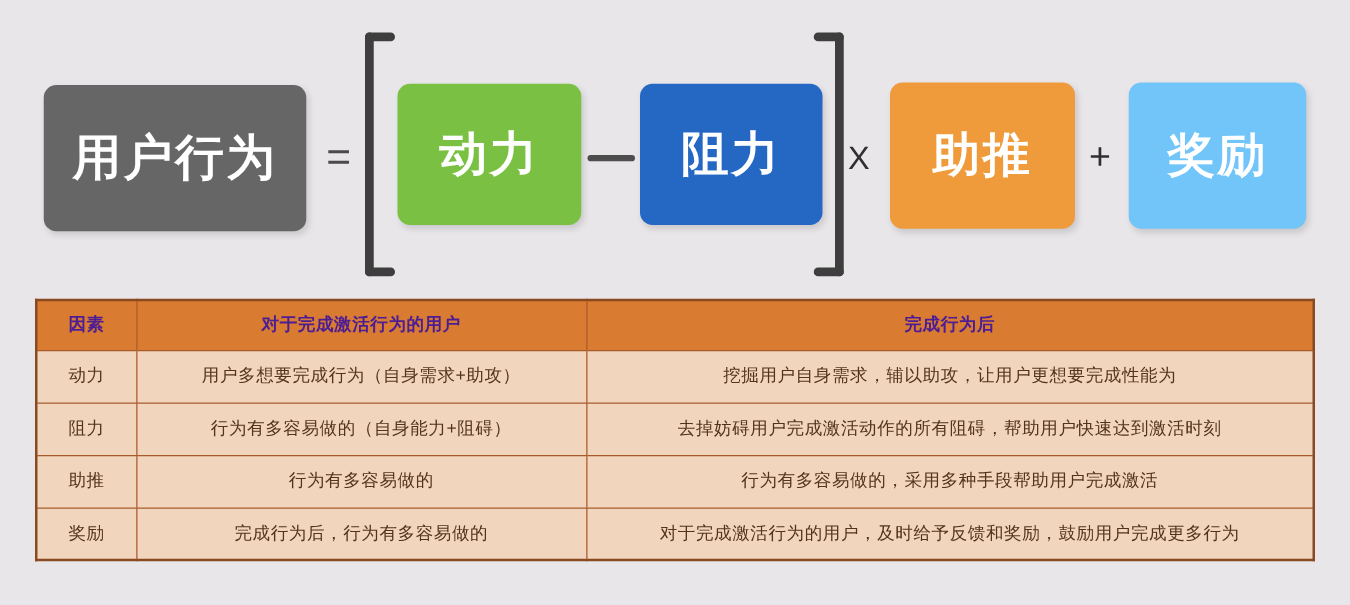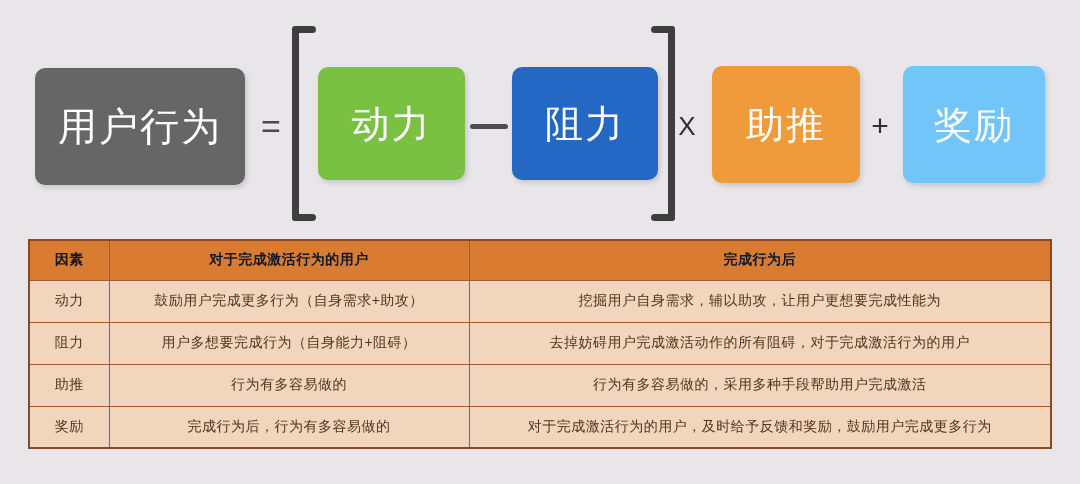--- a/index.html
+++ b/index.html
@@ -11,21 +11,21 @@
   }
   #canvas { position: relative; width: 1080px; height: 484px; background: #e8e6e9; }
 
   
   .fbox {
     position: absolute;
     display: flex; align-items: center; justify-content: center;
     border-radius: 10px;
     color: #ffffff;
     font-size: 38px;
-    font-weight: 400;
+    font-weight: 700;
     letter-spacing: 2px;
     line-height: 1;
     text-align: center;
   }
   .fbox.shadow { box-shadow: 2px 3px 5px rgba(0,0,0,0.13); }
 
   #box-behavior { left: 35px;  top: 68px;  width: 210px; height: 117px; background: #666666; font-size: 39px; }
   #box-motive   { left: 318px; top: 67px;  width: 147px; height: 113px; background: #7ac143; }
   #box-friction { left: 512px; top: 67px;  width: 146px; height: 113px; background: #2468c4; }
   #box-nudge    { left: 712px; top: 66px;  width: 148px; height: 117px; background: #ef9b3c; }
@@ -86,21 +86,21 @@
     border: 1px solid #a85a28;
     text-align: center;
     vertical-align: middle;
     font-size: 14px;
     letter-spacing: 0.5px;
     height: 42px;
     padding: 2px 6px;
   }
   #factor-table thead th {
     background: #d97b30;
-    color: #0f172a;
+    color: #4c1d95;
     font-weight: 700;
     height: 40px;
   }
   #factor-table tbody td {
     background: #f1d5bd;
     color: #52331e;
     font-weight: 400;
   }
   #factor-table tbody td.factor { font-weight: 400; }
 </style>
@@ -158,27 +158,27 @@
     <thead>
       <tr>
         <th>因素</th>
         <th>对于完成激活行为的用户</th>
         <th>完成行为后</th>
       </tr>
     </thead>
     <tbody>
       <tr>
         <td class="factor">动力</td>
-        <td>鼓励用户完成更多行为（自身需求+助攻）</td>
+        <td>用户多想要完成行为（自身需求+助攻）</td>
         <td>挖掘用户自身需求，辅以助攻，让用户更想要完成性能为</td>
       </tr>
       <tr>
         <td class="factor">阻力</td>
-        <td>用户多想要完成行为（自身能力+阻碍）</td>
-        <td>去掉妨碍用户完成激活动作的所有阻碍，对于完成激活行为的用户</td>
+        <td>行为有多容易做的（自身能力+阻碍）</td>
+        <td>去掉妨碍用户完成激活动作的所有阻碍，帮助用户快速达到激活时刻</td>
       </tr>
       <tr>
         <td class="factor">助推</td>
         <td>行为有多容易做的</td>
         <td>行为有多容易做的，采用多种手段帮助用户完成激活</td>
       </tr>
       <tr>
         <td class="factor">奖励</td>
         <td>完成行为后，行为有多容易做的</td>
         <td>对于完成激活行为的用户，及时给予反馈和奖励，鼓励用户完成更多行为</td>

